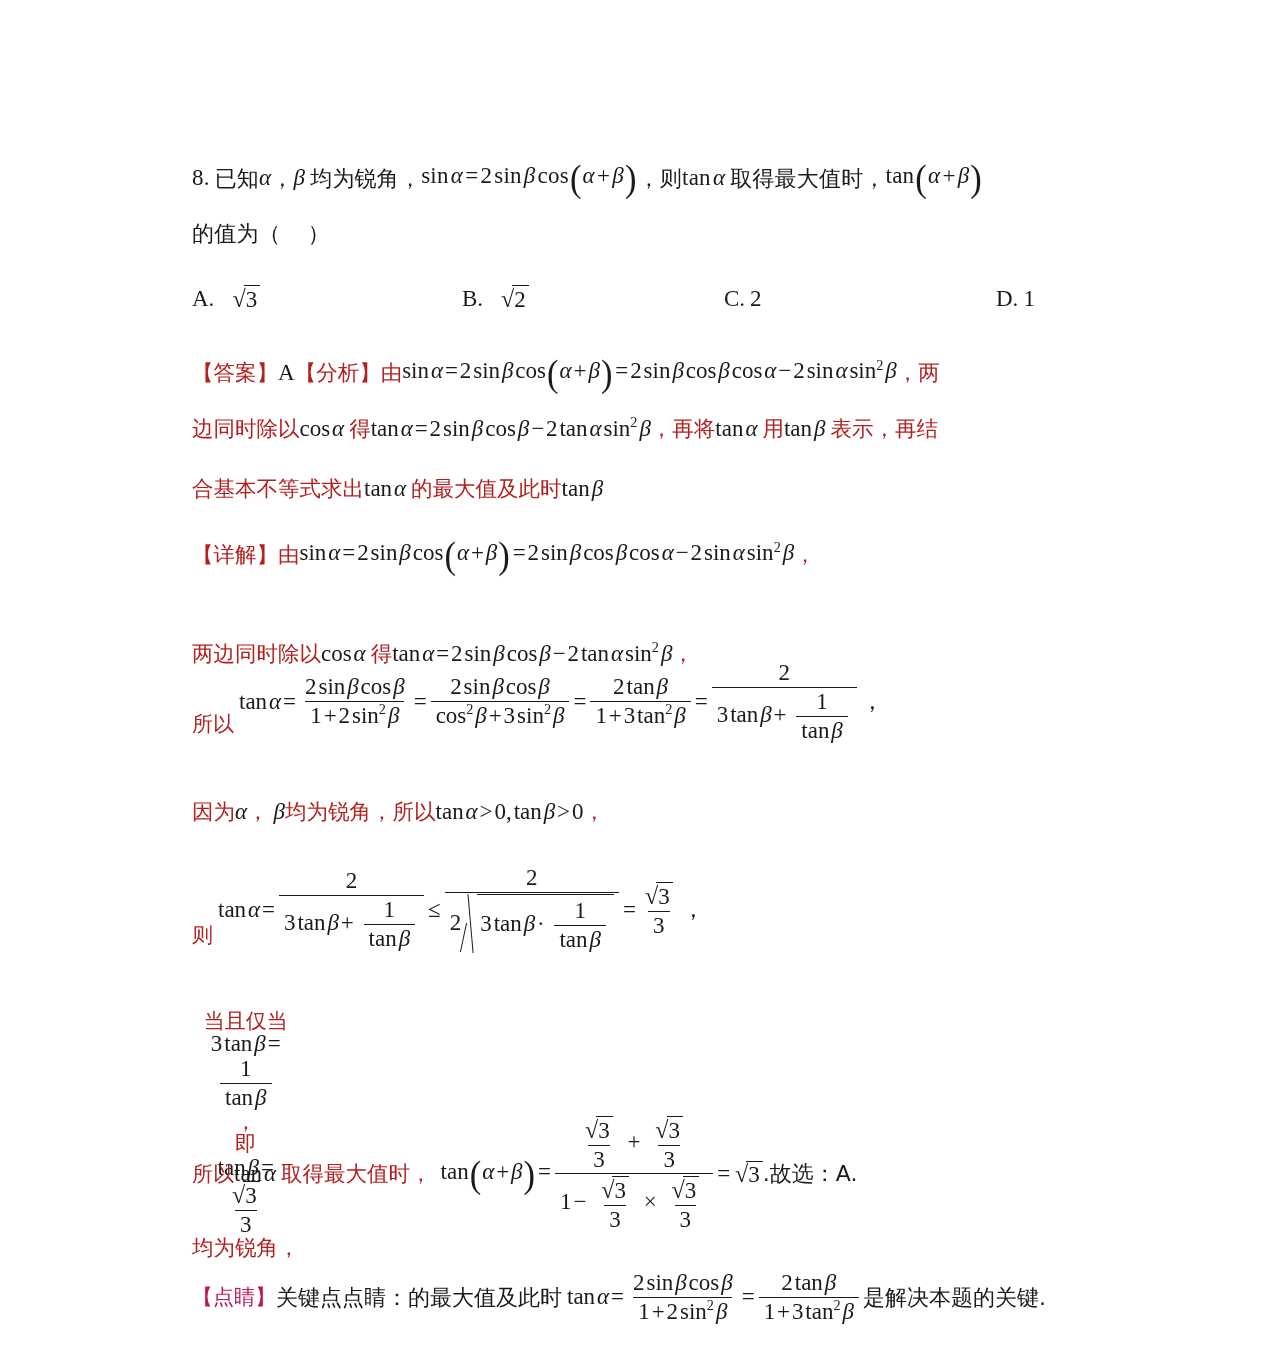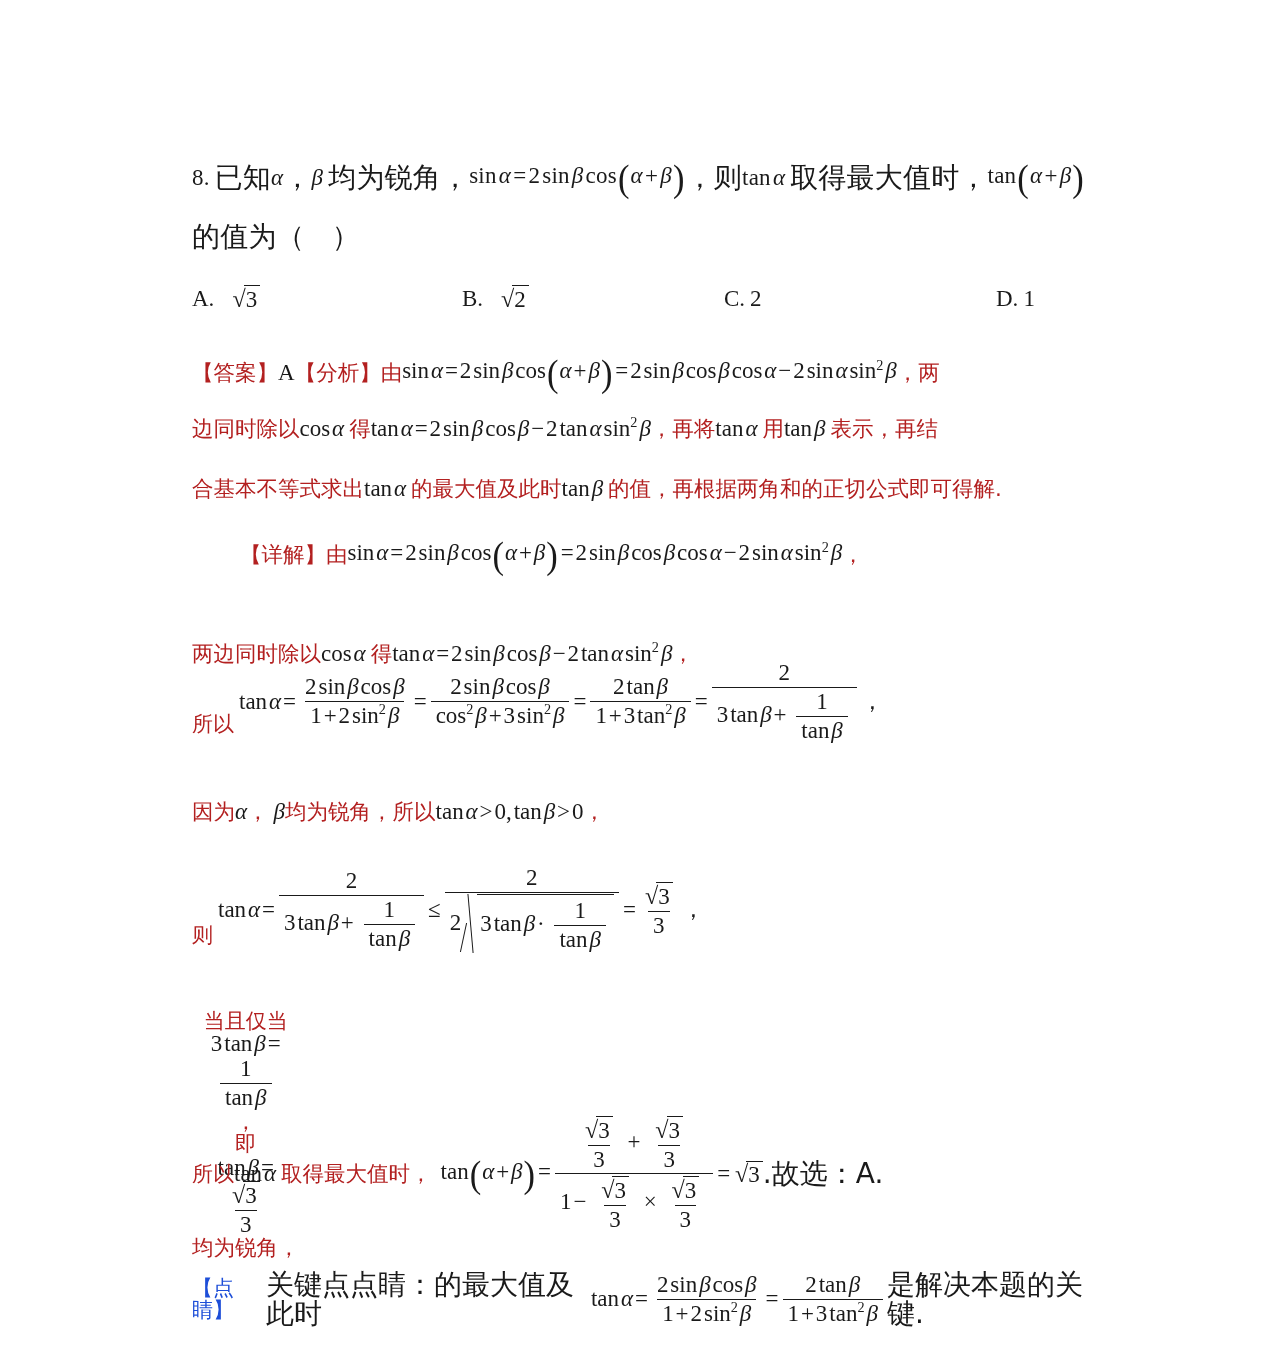--- a/index.html
+++ b/index.html
@@ -33,21 +33,21 @@
   .line {
     display: flex;
     align-items: center;
     flex-wrap: nowrap;
     line-height: 1.05;
   }
   .qline {
     font-size: 23px;
     letter-spacing: 0.2px;
   }
-  .cn { font-family: "DejaVu Sans", "Liberation Sans", sans-serif; font-size: 28px; }
+  .cn { font-family: "DejaVu Sans", "Liberation Sans", sans-serif; font-size: 22px; }
   .cn-red { font-family: "DejaVu Sans", "Liberation Sans", sans-serif; font-size: 21.5px; color:#b32020; }
   .mt {
     font-family: "Liberation Serif", "DejaVu Serif", serif;
     font-size: 23px;
     white-space: nowrap;
   }
   .it { font-style: italic; }
   .sp { display:inline-block; width: 5px; }
   .sp2 { display:inline-block; width: 9px; }
 
@@ -139,21 +139,21 @@
     margin: 0 1px;
   }
 
   
   .row-q1 { position:absolute; left:0;   top:0;    }
   .row-q2 { position:absolute; left:0;   top:62px; }
   .row-opt{ position:absolute; left:0;   top:125px; width: 900px; }
   .row-a1 { position:absolute; left:0;   top:195px;align-items:center; }
   .row-a2 { position:absolute; left:0;   top:257px; }
   .row-a3 { position:absolute; left:0;   top:317px;justify-content:space-between; }
-  .row-d1 { position:absolute; left:0;   top:377px;margin-left:48px; }
+  .row-d1 { position:absolute; left:0;   top:377px; }
   .row-d2 { position:absolute; left:0;   top:442px;margin-top:40px; }
   .row-d3 { position:absolute; left:0;   top:500px; }
   .row-d4 { position:absolute; left:0;   top:640px; }
   .row-d5 { position:absolute; left:0;   top:705px; }
   .row-d6 { position:absolute; left:0;   top:850px;flex-direction:column; }
   .row-d7 { position:absolute; left:0;   top:955px; }
   .row-d8 { position:absolute; left:0;   top:1110px; }
 
   .opts { display:flex; align-items:center; }
   .opt { display:flex; align-items:center; font-size:23px; }
@@ -255,21 +255,20 @@
       <span class="cn-red">表示，再结</span>
     </div>
 
     <div class="row-a3 line">
       <span class="cn-red">合基本不等式求出</span>
       <span class="mt">tan <i>α</i></span>
       <span class="sp"></span>
       <span class="cn-red">的最大值及此时</span>
       <span class="mt">tan <i>β</i></span>
       <span class="sp"></span>
-      <span class="cn-red">的值，再根据两角和的正切公式即可得解.</span>
     </div>
 
     <div class="row-d1 line">
       <span class="cn-red">【详解】</span>
       <span class="cn-red">由</span>
       <span class="mt">sin <i>α</i> = 2 sin <i>β</i> cos<span class="pbig">(</span><i>α</i> + <i>β</i><span class="pbig">)</span> = 2 sin <i>β</i> cos <i>β</i> cos <i>α</i> − 2 sin <i>α</i> sin<sup class="ex">2</sup> <i>β</i></span>
       <span class="cn-red">，</span>
     </div>
 
     <div class="row-d2 line">
@@ -448,21 +447,21 @@
       <span class="mt">=</span>
       <span class="sp"></span>
       <span class="rad mt">
           <span class="sign">√</span>
           <span class="body">3</span>
         </span>
       <span class="cn">.故选：A.</span>
     </div>
 
     <div class="row-d8 line">
-      <span class="cn lead-red" style="color:#1d4ed8;">【点睛】</span>
+      <span class="cn lead-red" style="color:#be185d;">【点睛】</span>
       <span class="cn">关键点点睛：的最大值及此时</span>
       <span class="sp"></span>
       <span class="mt">tan <i>α</i> =</span>
 
       <span class="frac">
         <span class="num mt">2 sin <i>β</i> cos <i>β</i></span>
         <span class="den mt">1 + 2 sin<sup class="ex">2</sup> <i>β</i></span>
       </span>
 
       <span class="mt">=</span>

